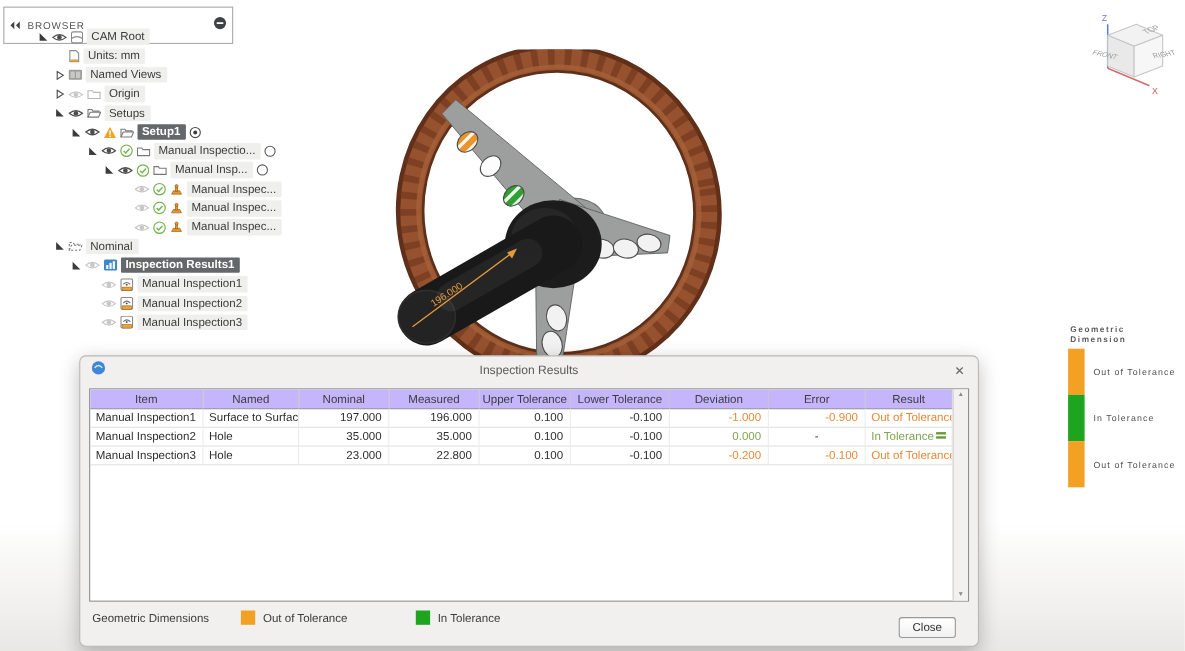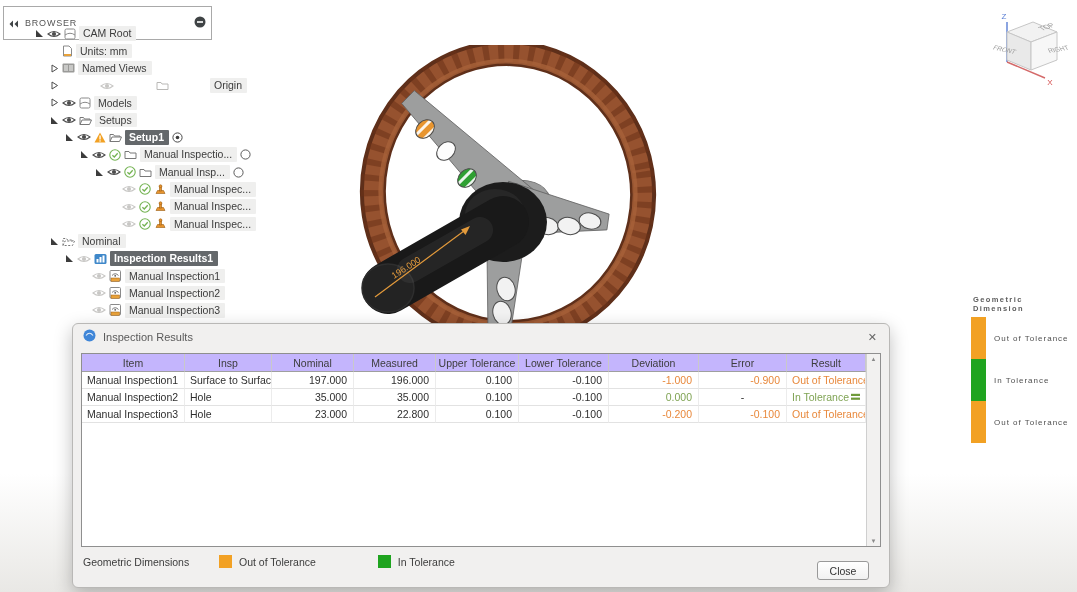--- a/index.html
+++ b/index.html
@@ -34,20 +34,21 @@
   .rbar{position:absolute;left:21px;top:22px;width:15px;}
   .rbar .seg{width:15px;height:42px;}
   .rlabels{position:absolute;left:44px;top:22px;}
   .rlabels .rlab{height:42px;display:flex;align-items:center;font-size:8px;letter-spacing:1px;color:#4f4f4f;white-space:nowrap;}
 
   
   .dialog{
     left:72px;top:323px;width:818px;height:265px;background:#f1f0ef;
     border:1px solid #b9b8b6;border-radius:6px;box-shadow:0 6px 18px rgba(0,0,0,.25);
     box-sizing:border-box;
+    text-align:center;
   }
   .dlg-head{height:26px;display:flex;align-items:center;padding:0 10px;gap:7px;}
   .dlg-title{font-size:11px;color:#5a5a5a;flex:1;}
   .dlg-close{font-size:11px;color:#666;cursor:default;padding:0 2px;}
   .table-wrap{
     position:absolute;left:8px;top:29px;width:800px;height:194px;background:#fff;
     border:1px solid #8f8f8f;box-sizing:border-box;display:flex;
   }
   .tleft{flex:1;display:flex;flex-direction:column;overflow:hidden;}
   .tgrid{display:grid;grid-template-columns:103px 87px 82px 82px 83px 90px 90px 88px 1fr;}
@@ -230,58 +231,38 @@
         </span>
         <span class="ico">
           <svg width="13" height="10">
             <rect x="0.5" y="0.5" width="12" height="9" rx="1" fill="#9a9a98"></rect>
             <rect x="2" y="2" width="4" height="6" fill="#c8c8c6"></rect>
             <rect x="7" y="2" width="4" height="6" fill="#c8c8c6"></rect>
           </svg>
         </span>
         <span class="chip">Named Views</span>
       </div>
-      <div class="trow" style="padding-left: 23px; justify-content: space-between;">
+      <div class="trow" style="padding-left: 23px;">
         <span class="ico">
           <svg width="9" height="9">
             <polygon points="2,1 7.5,4.5 2,8" fill="#fff" stroke="#4d4d4d"></polygon>
           </svg>
         </span>
         <span class="ico">
           <svg width="14" height="10" viewBox="0 0 14 10">
             <path d="M1 5 Q7 0 13 5 Q7 10 1 5 Z" fill="none" stroke="#c8c7c5" stroke-width="1.1"></path>
             <circle cx="7" cy="5" r="2.1" fill="#c8c7c5"></circle>
           </svg>
         </span>
         <span class="ico">
           <svg width="13" height="11">
             <path d="M1 2.5 H5 L6 4 H12 V9.5 H1 Z" fill="#fff" stroke="#b9b8b6"></path>
           </svg>
         </span>
         <span class="chip">Origin</span>
-      </div>
-      <div class="trow" style="padding-left: 23px;">
-        <span class="ico">
-          <svg width="9" height="9">
-            <polygon points="2,1 7.5,4.5 2,8" fill="#fff" stroke="#4d4d4d"></polygon>
-          </svg>
-        </span>
-        <span class="ico">
-          <svg width="14" height="10" viewBox="0 0 14 10">
-            <path d="M1 5 Q7 0 13 5 Q7 10 1 5 Z" fill="none" stroke="#4d4d4d" stroke-width="1.1"></path>
-            <circle cx="7" cy="5" r="2.1" fill="#4d4d4d"></circle>
-          </svg>
-        </span>
-        <span class="ico">
-          <svg width="12" height="12">
-            <rect x="1" y="1" width="10" height="10" rx="1.5" fill="#fff" stroke="#8a8a8a"></rect>
-            <path d="M1 7 Q6 3.5 11 7" fill="none" stroke="#8a8a8a"></path>
-          </svg>
-        </span>
-        <span class="chip">Models</span>
       </div>
       <div class="trow" style="padding-left: 23px;">
         <span class="ico">
           <svg width="9" height="9">
             <polygon points="1,1 8,8 1,8" fill="#3c3c3c"></polygon>
           </svg>
         </span>
         <span class="ico">
           <svg width="14" height="10" viewBox="0 0 14 10">
             <path d="M1 5 Q7 0 13 5 Q7 10 1 5 Z" fill="none" stroke="#4d4d4d" stroke-width="1.1"></path>
@@ -559,21 +540,21 @@
           <path d="M3 6.5 Q6.5 2 10 6.5" fill="none" stroke="#fff" stroke-width="1.2" opacity="0.85"></path>
         </svg>
     </span>
     <span class="dlg-title">Inspection Results</span>
     <span class="dlg-close">✕</span>
   </div>
   <div class="table-wrap">
     <div class="tleft">
       <div class="tgrid" id="thead">
           <div class="th">Item</div>
-          <div class="th">Insp</div>
+          <div class="th">Named</div>
           <div class="th">Nominal</div>
           <div class="th">Measured</div>
           <div class="th">Upper Tolerance</div>
           <div class="th">Lower Tolerance</div>
           <div class="th">Deviation</div>
           <div class="th">Error</div>
           <div class="th">Result</div>
         </div>
       <div id="tbody">
           <div class="tgrid">

